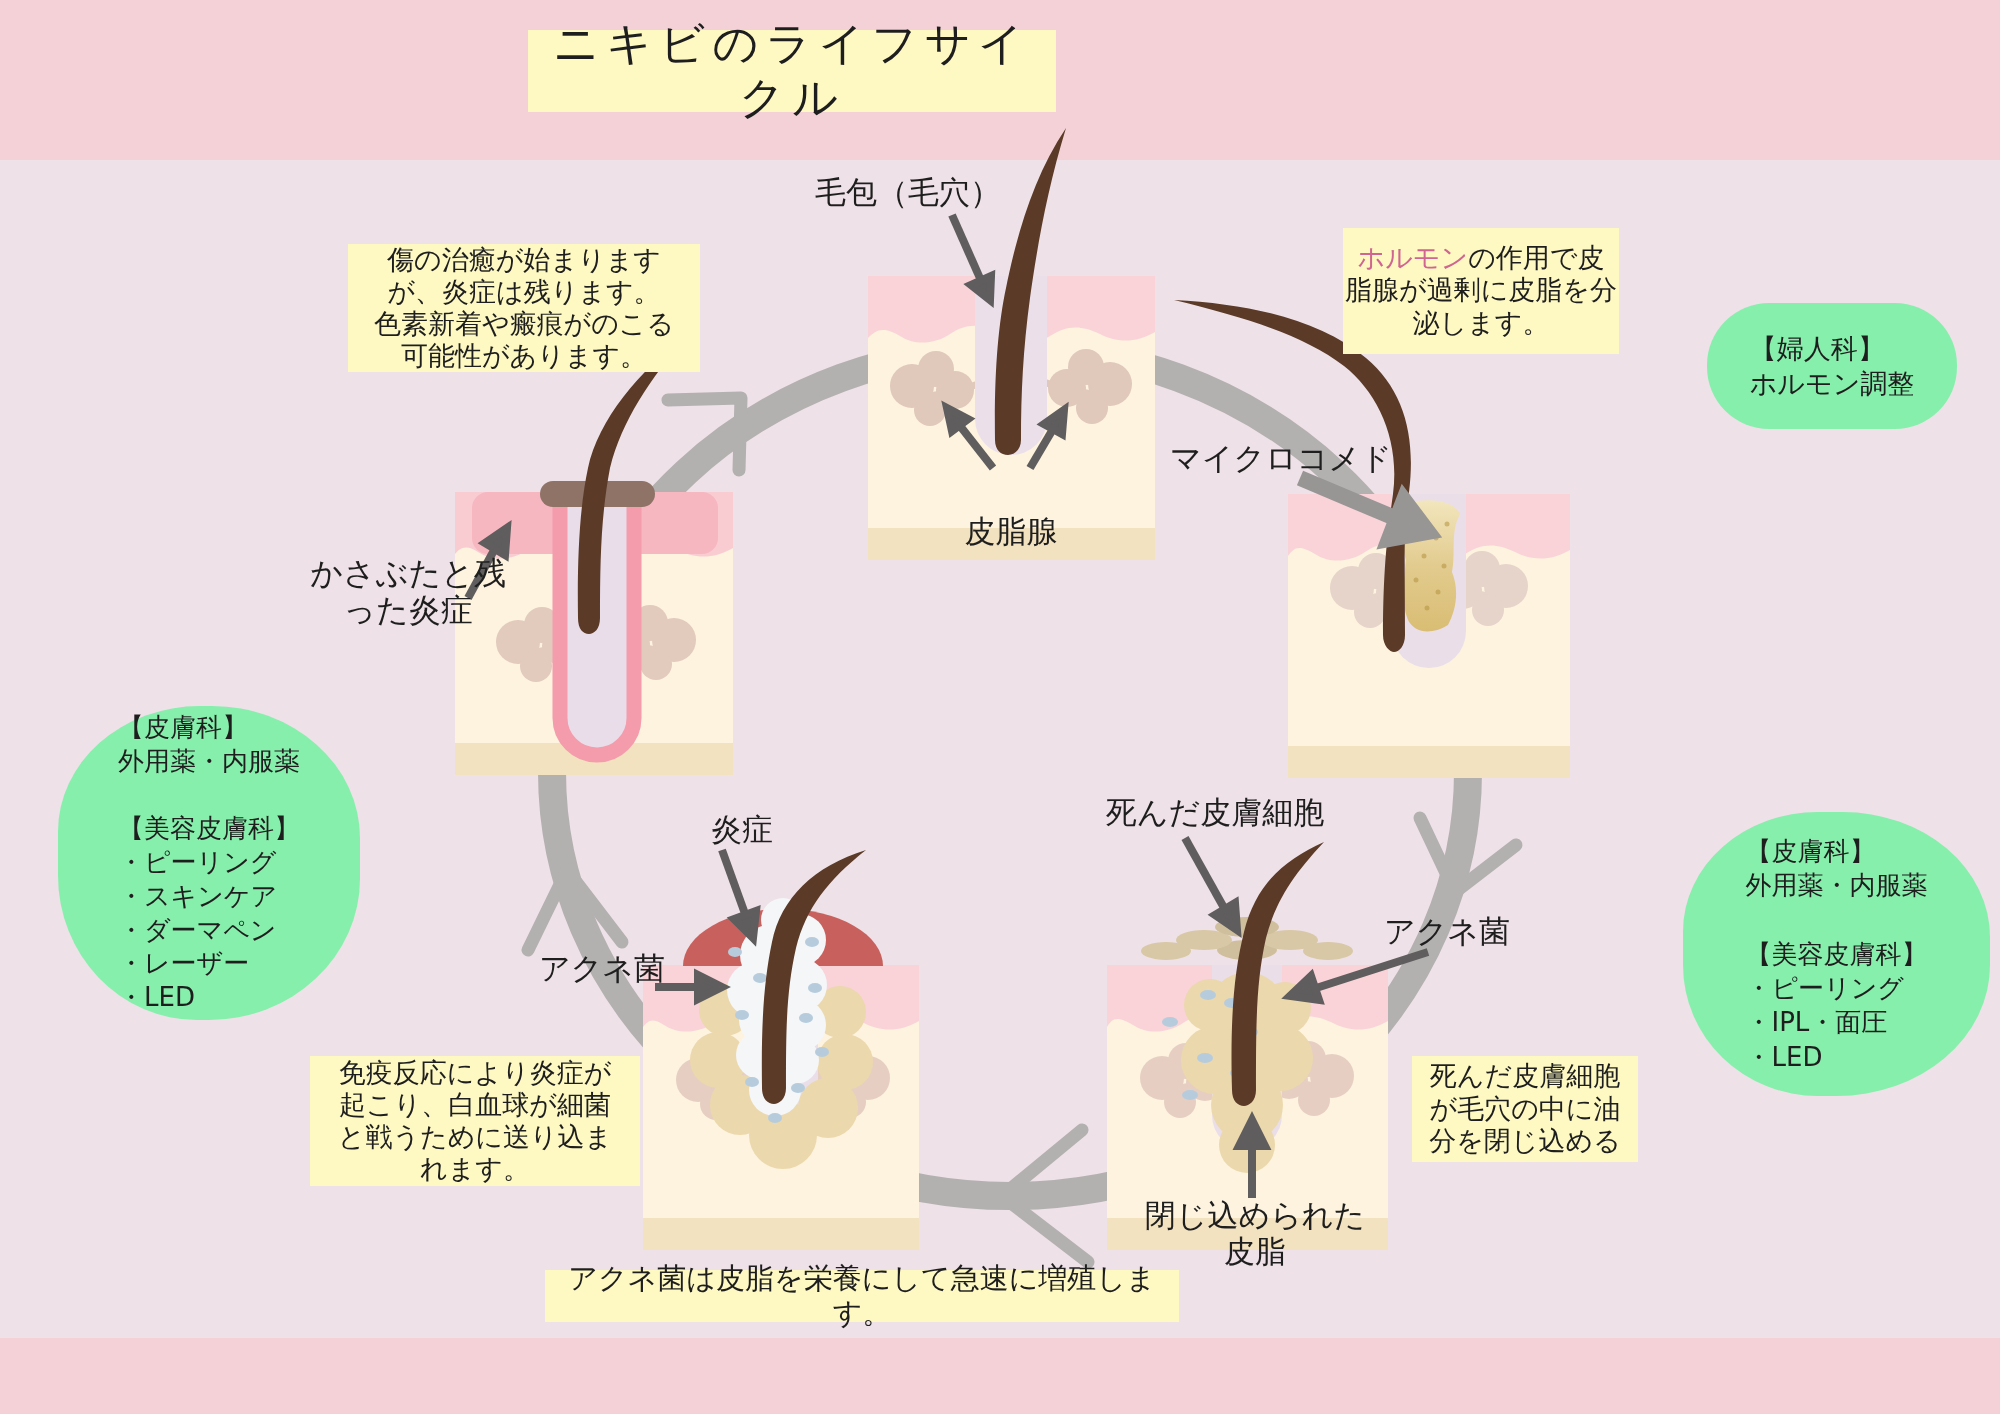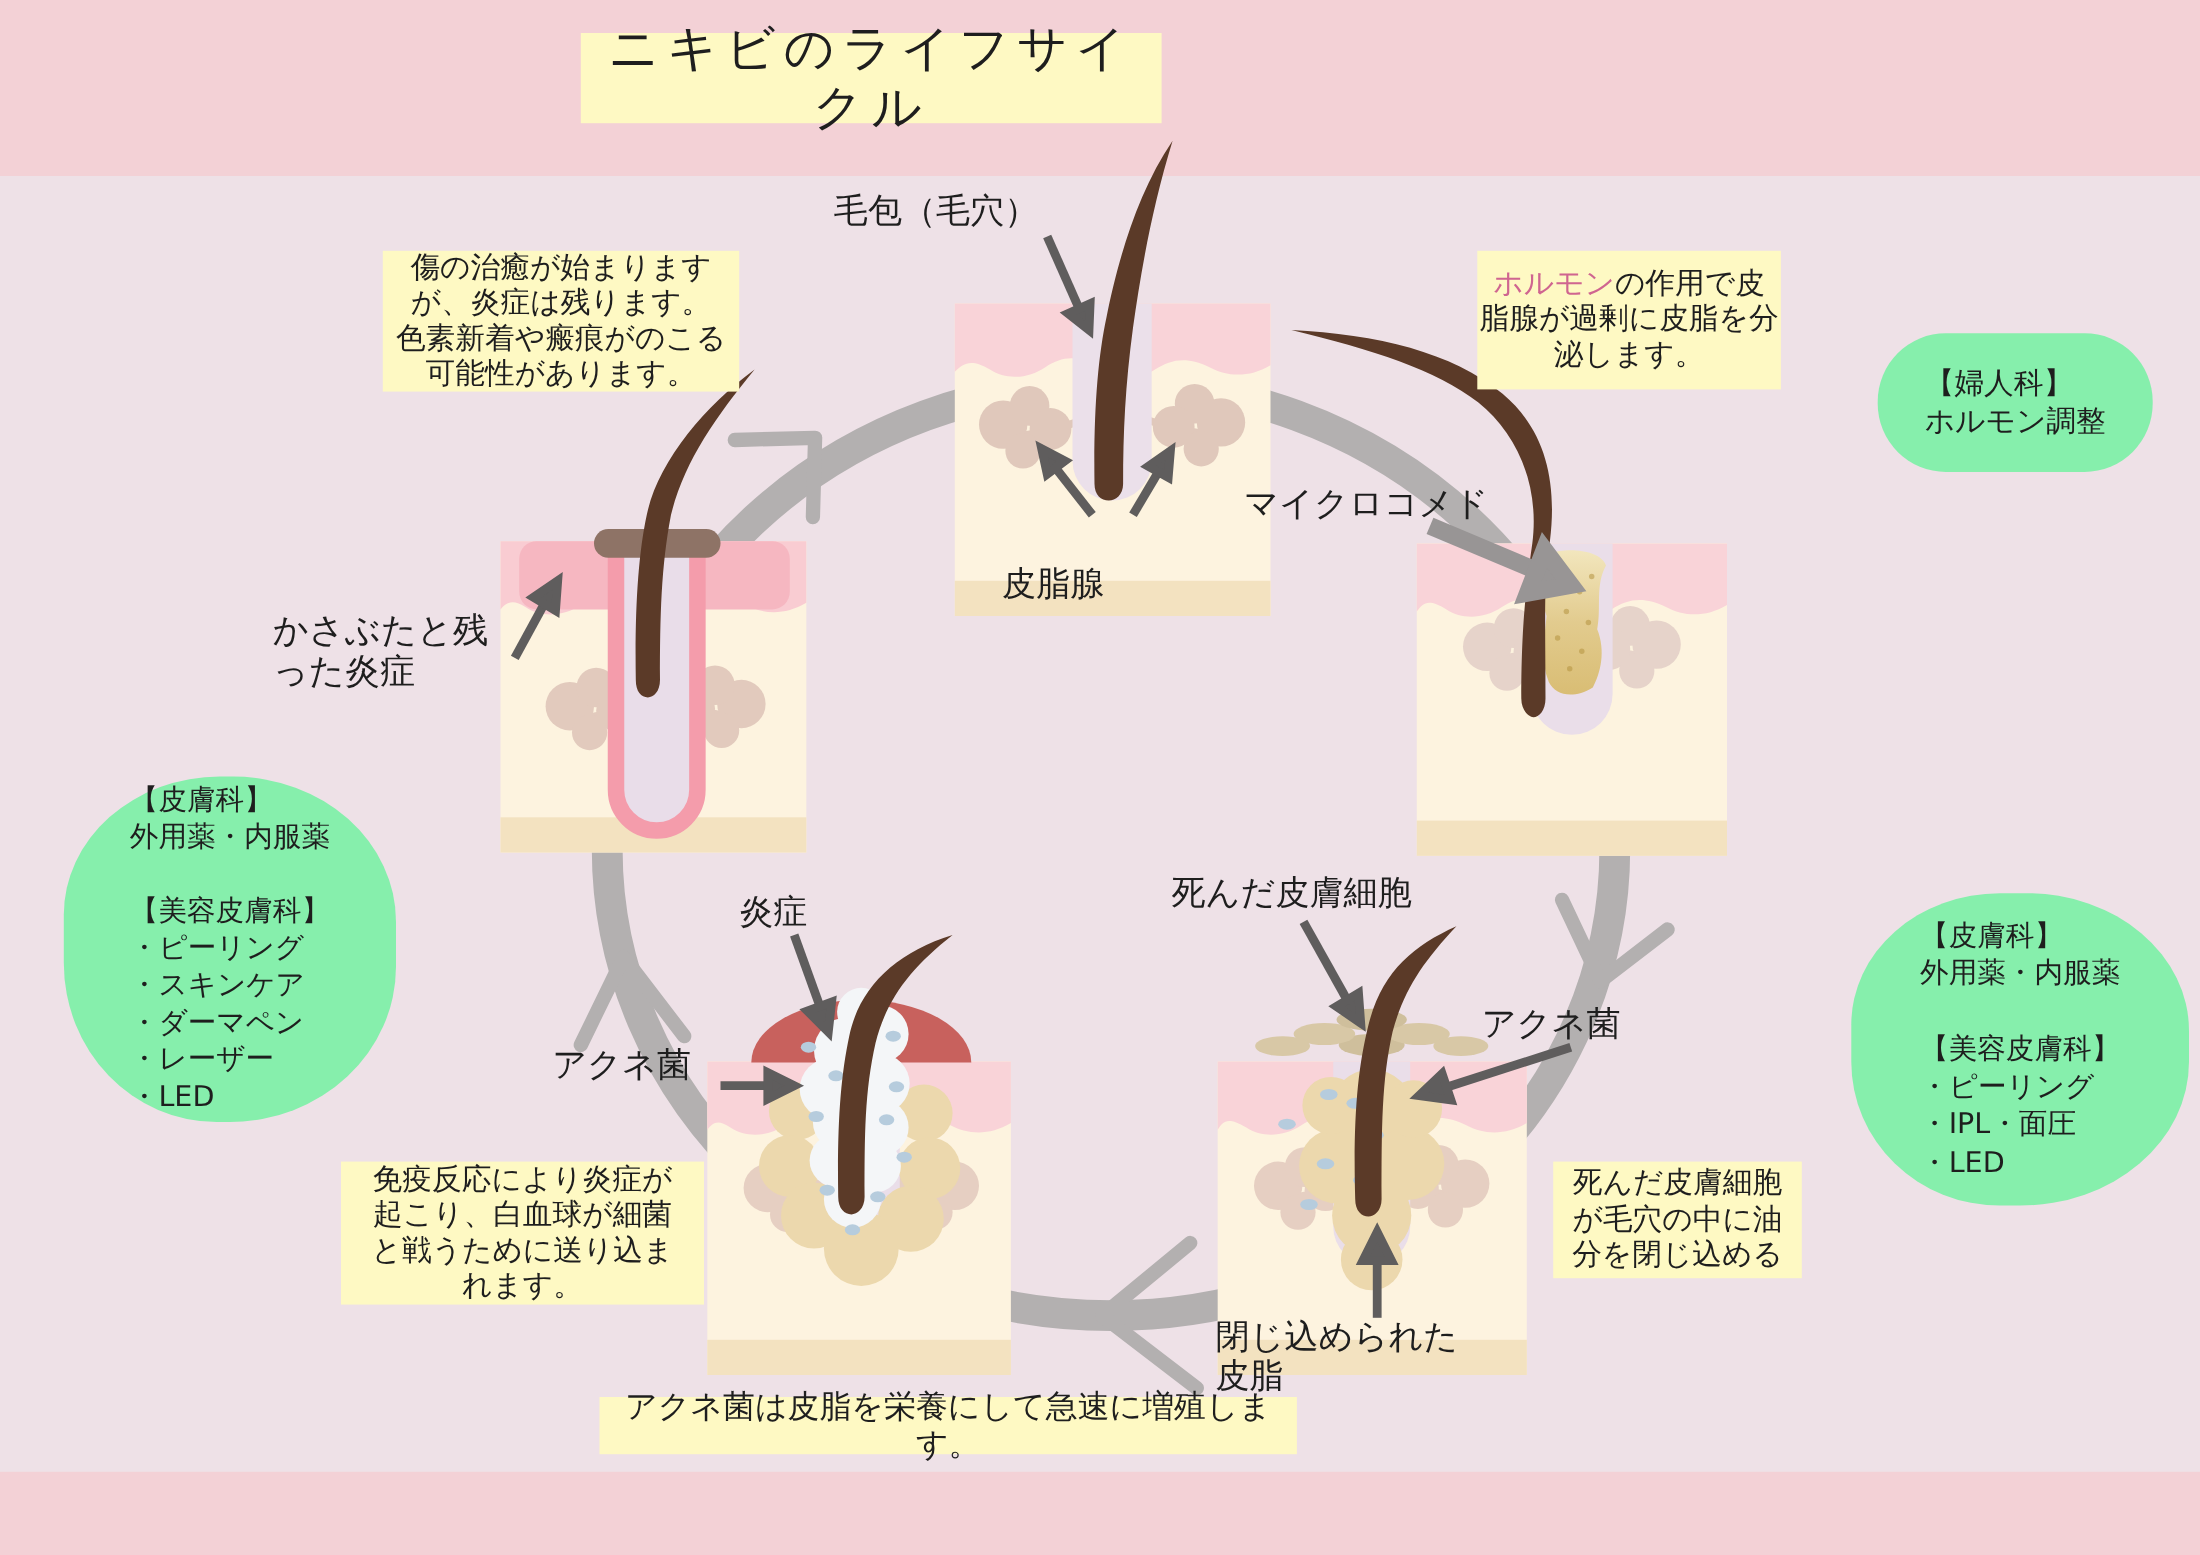--- a/index.html
+++ b/index.html
@@ -12,33 +12,33 @@
   .banner{position:absolute;left:0;width:2000px;background:#f3d1d6;z-index:0;}
   #banner-top{top:0;height:160px;}
   #banner-bottom{top:1338px;height:76px;}
   svg.diagram{position:absolute;left:0;top:0;z-index:1;}
   .box{
     position:absolute;z-index:2;background:#fef9c3;
     display:flex;align-items:center;justify-content:center;
     text-align:center;white-space:pre-line;line-height:1.2;
   }
   .lbl{
-    position:absolute;z-index:2;white-space:pre-line;
+    position:absolute;z-index:2;text-align:center;white-space:pre-line;
     font-size:31px;line-height:1.15;color:#1e1e1e;
   }
   .bubble{
     position:absolute;z-index:2;background:#86efac;
     display:flex;align-items:center;justify-content:center;
     text-align:left;white-space:pre-line;
   }
   #title-box{
     left:528px;top:30px;width:528px;height:82px;
     font-size:45px;letter-spacing:7px;
   }
-  #healing-box{left:348px;top:228px;width:324px;height:128px;font-size:27px;line-height:1.18;}
+  #healing-box{left:348px;top:244px;width:352px;height:128px;font-size:27px;line-height:1.18;}
   #hormone-box{left:1343px;top:228px;width:276px;height:126px;font-size:27px;line-height:1.2;padding:0 2px;box-sizing:border-box;display:block;padding-top:14px;}
   #hormone-box .hl{color:#cf6590;}
   #immune-box{left:310px;top:1056px;width:330px;height:130px;font-size:27px;line-height:1.18;}
   #deadcells-box{left:1412px;top:1056px;width:226px;height:106px;font-size:27px;line-height:1.2;}
   #growth-box{left:545px;top:1270px;width:634px;height:52px;font-size:29px;}
   #gyn-bubble{left:1707px;top:303px;width:250px;height:126px;border-radius:62px;font-size:27px;line-height:1.3;}
   #left-bubble{left:58px;top:706px;width:302px;height:314px;border-radius:47% 49% 50% 46% / 40% 42% 45% 46%;font-size:26px;line-height:1.3;}
   #right-bubble{left:1683px;top:812px;width:307px;height:284px;border-radius:44% 48% 50% 44% / 42% 44% 46% 46%;font-size:26px;line-height:1.32;}
 </style>
 </head>

